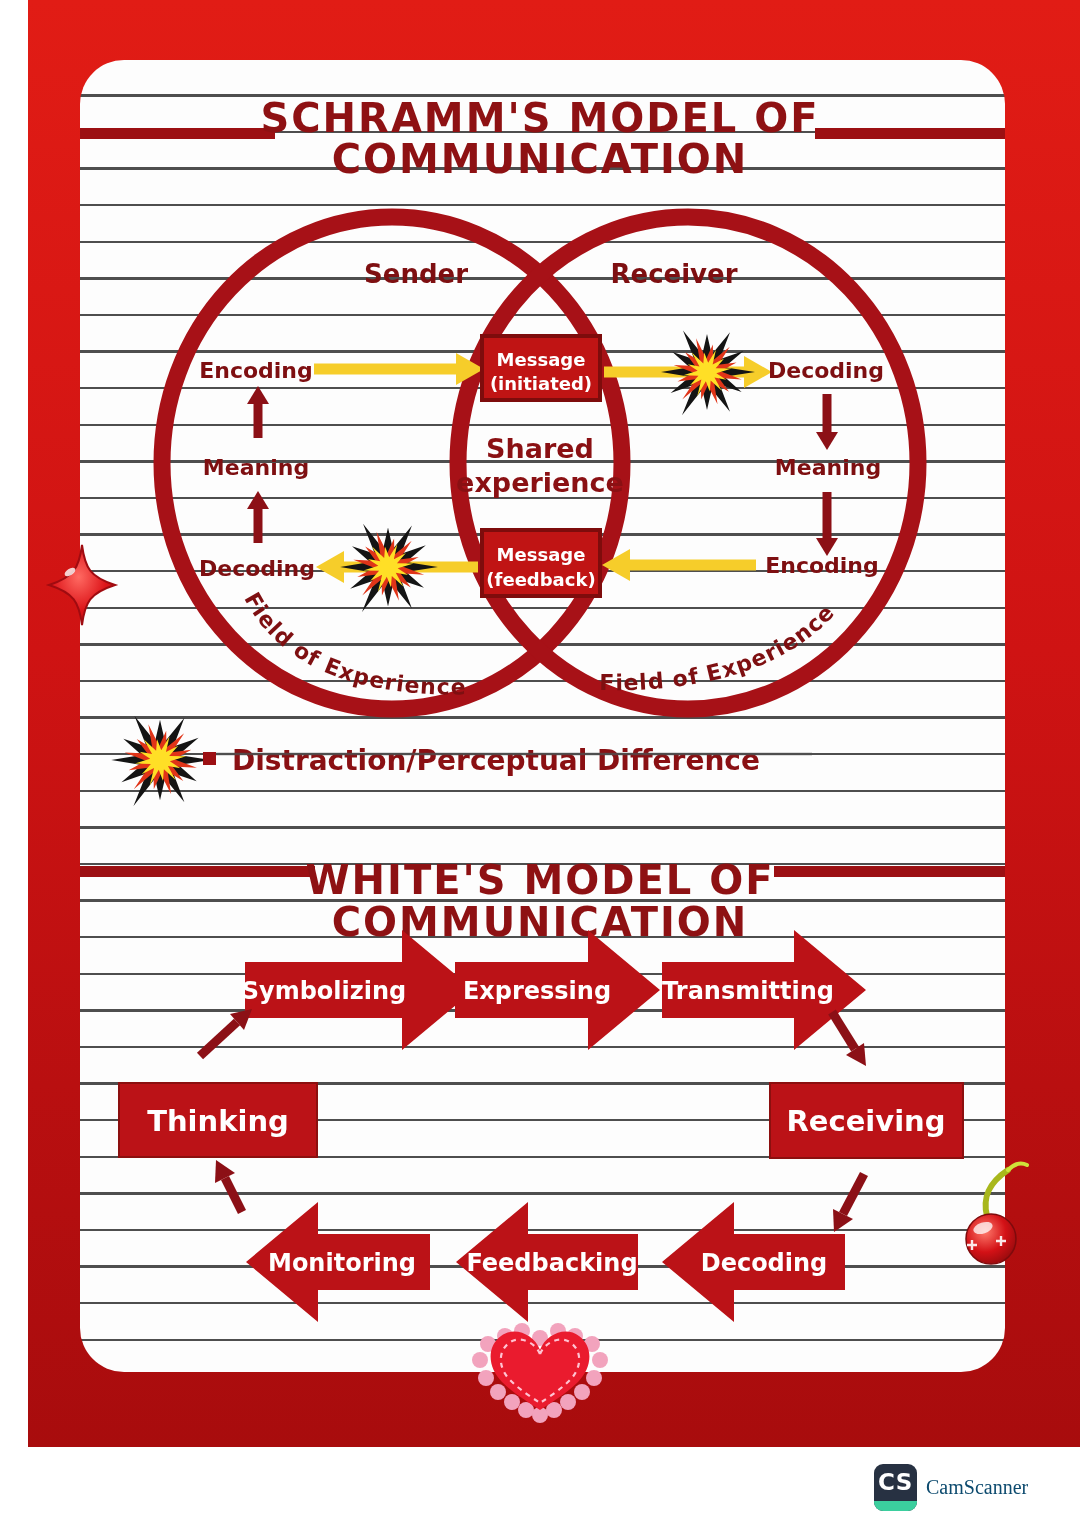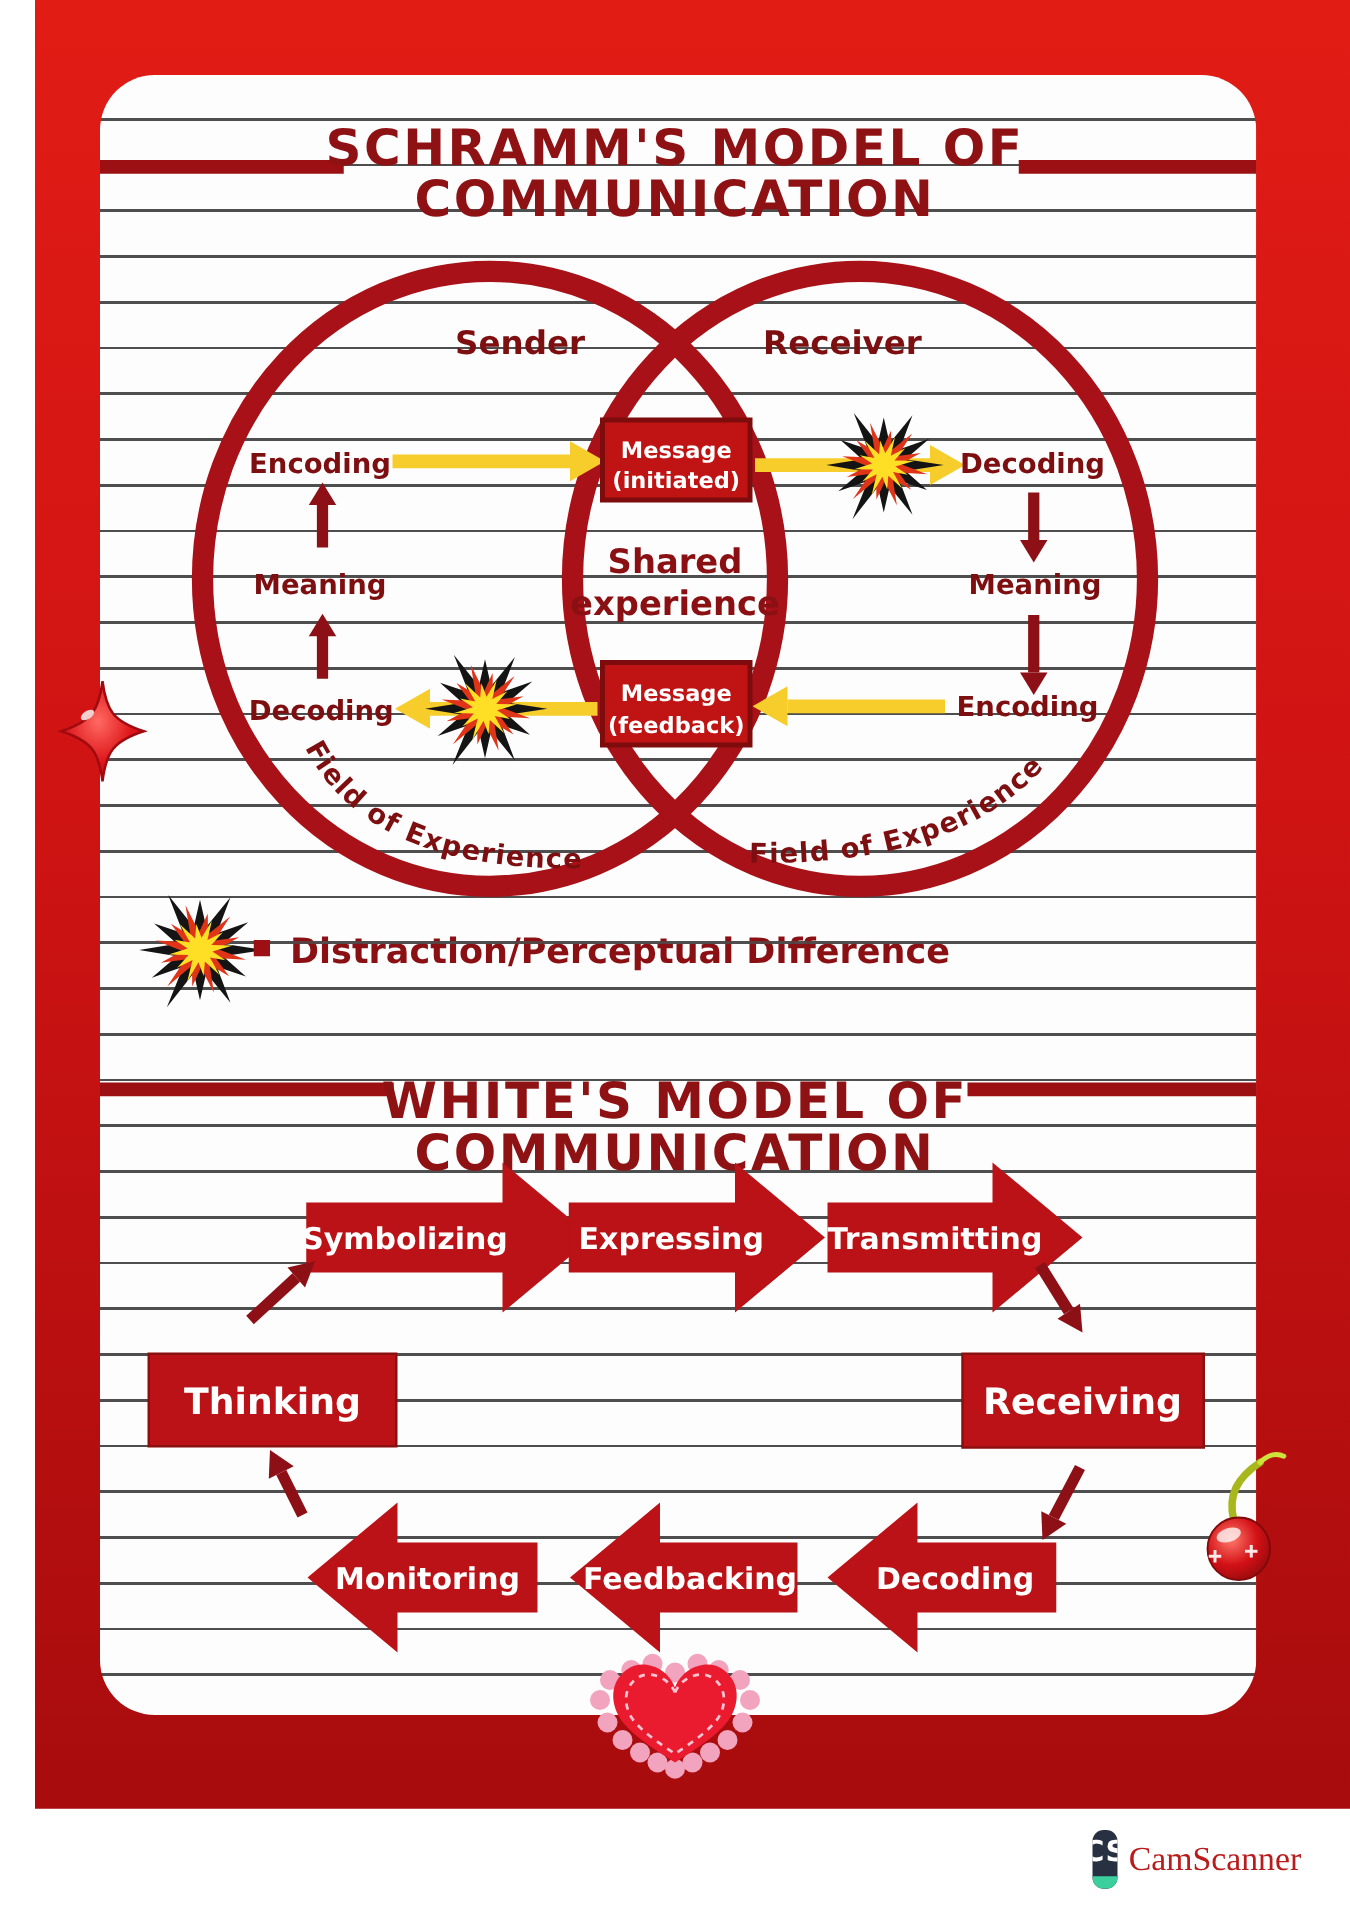--- a/index.html
+++ b/index.html
@@ -5,25 +5,25 @@
   html,body{margin:0;padding:0;background:#ffffff;}
   .canvas{position:relative;width:1080px;height:1528px;background:#ffffff;overflow:hidden;
           font-family:"DejaVu Sans","Liberation Sans",sans-serif;}
   .frame{position:absolute;left:28px;top:0;width:1052px;height:1447px;
          background:linear-gradient(180deg,#e11c15 0%,#cf1313 45%,#b90f10 75%,#a80c0d 100%);}
   .paper{position:absolute;left:80px;top:60px;width:925px;height:1312px;border-radius:44px;
          background-color:#fdfdfd;
          background-image:repeating-linear-gradient(to bottom,transparent 0,transparent 34.3px,#4e4e4e 34.3px,#4e4e4e 36.6px);}
   .overlay{position:absolute;left:0;top:0;width:1080px;height:1528px;}
   .camscanner{position:absolute;left:874px;top:1464px;display:flex;align-items:center;gap:9px;z-index:5;}
-  .cs-badge{position:relative;width:20px;height:47px;border-radius:9px;background:#273142;overflow:hidden;
+  .cs-badge{position:relative;width:43px;height:47px;border-radius:9px;background:#273142;overflow:hidden;
             display:flex;justify-content:center;}
   .cs-badge .cs-text{color:#ffffff;font-weight:bold;font-size:23px;line-height:36px;letter-spacing:0.5px;}
   .cs-badge .teal{position:absolute;left:0;bottom:0;width:100%;height:10px;background:#3bcf9e;}
-  .cam-text{font-family:"Liberation Serif","DejaVu Serif",serif;font-size:27px;color:#b91c1c;}
+  .cam-text{font-family:"Liberation Serif","DejaVu Serif",serif;font-size:20px;color:#0c4a6e;}
   svg text{font-family:"DejaVu Sans","Liberation Sans",sans-serif;}
   .title-t{fill:#8e1113;font-weight:bold;font-size:40px;letter-spacing:2px;}
   .venn-lab{fill:#7e0f11;font-weight:bold;font-size:22px;}
   .venn-big{fill:#7e0f11;font-weight:bold;font-size:26px;}
   .shared-t{fill:#8a1013;font-weight:bold;font-size:27px;}
   .box-t{fill:#ffffff;font-weight:bold;font-size:18px;}
   .field-t{fill:#7e0f11;font-weight:bold;font-size:22px;letter-spacing:1px;}
   .legend-t{fill:#8a1013;font-weight:bold;font-size:28px;}
   .arrow-t{fill:#ffffff;font-weight:bold;font-size:24px;}
   .node-t{fill:#ffffff;font-weight:bold;font-size:29px;}

